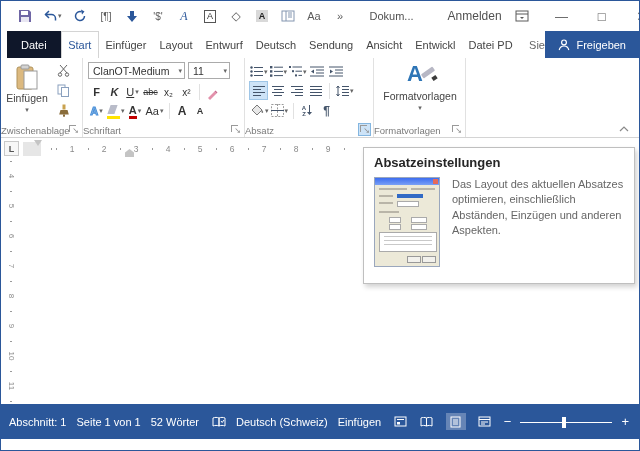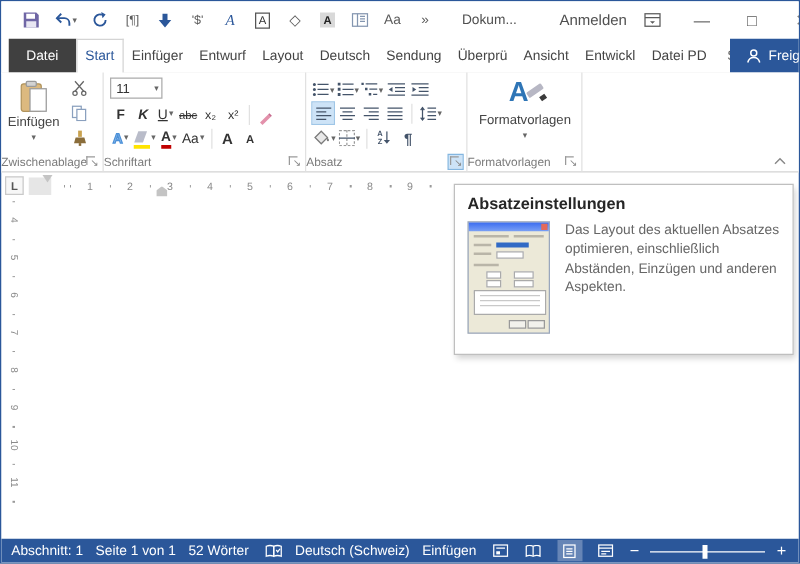--- a/index.html
+++ b/index.html
@@ -14,21 +14,21 @@
   .boxed-a{border:1px solid #555;padding:0 2px;font-size:9px;line-height:11px;color:#333;}
   .shaded-a{background:#d9d9d9;padding:0 3px;font-size:9px;line-height:12px;color:#222;font-weight:bold;}
   .doc-title{margin-left:22px;font-size:11px;color:#505050;}
   .signin{margin-left:34px;font-size:12px;color:#505050;}
   .win-controls{margin-left:auto;display:flex;align-items:center;}
   .wbtn{width:40px;height:28px;display:flex;align-items:center;justify-content:center;color:#5a5a5a;font-size:13px;}
   
   .tabrow{position:absolute;top:30px;left:0;right:0;height:27px;display:flex;align-items:stretch;
     border-bottom:1px solid #e3e3e3;background:#fff;font-size:11px;color:#444;}
   .tab{display:flex;align-items:center;padding:0 6.5px;white-space:nowrap;}
-  .tab-file{background:#404040;color:#fff;padding:0 14px;margin-left:6px;}
+  .tab-file{background:#0f172a;color:#fff;padding:0 14px;margin-left:6px;}
   .tab-active{color:#2b579a;background:#fff;border:1px solid #d4d4d4;border-bottom:1px solid #fff;margin-bottom:-1px;}
   .tellme{display:flex;align-items:center;gap:4px;color:#666;padding:0 6px;white-space:nowrap;overflow:hidden;}
   .share-btn{margin-left:auto;background:#2b579a;color:#fff;display:flex;align-items:center;gap:6px;padding:0 13px;white-space:nowrap;}
   
   .ribbon{position:absolute;top:57px;left:0;right:0;height:80px;background:#fff;border-bottom:1px solid #d4d4d4;
     display:flex;box-sizing:border-box;}
   .rgroup{position:relative;border-right:1px solid #e1e1e1;box-sizing:border-box;}
   .rgroup-label{position:absolute;bottom:1px;left:0;right:0;text-align:left;font-size:9.5px;color:#7a7a7a;}
   .launcher{position:absolute;right:3px;bottom:2px;width:11px;height:11px;font-size:8px;color:#8a8a8a;
     display:flex;align-items:center;justify-content:center;}
@@ -114,21 +114,21 @@
   .thumb{width:66px;height:90px;border:1px solid #9aa7bd;background:#ece9d8;position:relative;box-sizing:border-box;flex:none;}
   .thumb .tbar{position:absolute;left:0;top:0;right:0;height:7px;background:linear-gradient(#3c6df0,#7aa0f5);}
   .thumb .tx{position:absolute;right:1px;top:1px;width:5px;height:5px;background:#e56a5a;}
   .thumb .ln{position:absolute;height:2px;background:#b9b5a8;}
   .thumb .combo-hl{position:absolute;left:22px;top:16px;width:26px;height:4px;background:#316ac5;}
   .thumb .fld{position:absolute;height:4px;background:#fff;border:1px solid #aaa;}
   .thumb .prev{position:absolute;left:4px;bottom:14px;width:56px;height:18px;background:#fff;border:1px solid #aaa;}
   .thumb .prev i{display:block;height:1px;background:#c9c9c9;margin:3px 4px 0 4px;}
   .thumb .btn{position:absolute;bottom:3px;width:12px;height:5px;background:#f2f1ec;border:1px solid #999;}
   
-  .statusbar{position:absolute;left:0;right:0;bottom:0;height:19px;background:#2b579a;color:#fff;
+  .statusbar{position:absolute;left:0;right:0;bottom:11px;height:35px;background:#2b579a;color:#fff;
     display:flex;align-items:center;font-size:11px;}
   .sb-item{margin-left:10px;white-space:nowrap;}
   .sb-icon{margin-left:13px;display:flex;align-items:center;}
   .sb-right{margin-left:auto;display:flex;align-items:center;gap:9px;padding-right:10px;}
   .viewbtn{width:20px;height:17px;display:flex;align-items:center;justify-content:center;}
   .viewbtn.active{background:rgba(255,255,255,.28);}
   .zoom-track{position:relative;width:92px;height:12px;}
   .zoom-track .line{position:absolute;left:0;right:0;top:6px;height:1px;background:#fff;}
   .zoom-thumb{position:absolute;left:45%;top:1px;width:4px;height:11px;background:#fff;}
   .zsign{font-size:13px;line-height:13px;}
@@ -200,25 +200,24 @@
       <span class="wbtn">—</span>
       <span class="wbtn">□</span>
       <span class="wbtn">✕</span>
     </div>
   </div>
 
   <div class="tabrow">
     <span class="tab tab-file">Datei</span>
     <span class="tab tab-active">Start</span>
     <span class="tab">Einfüger</span>
+    <span class="tab">Layout</span>
     <span class="tab">Entwurf</span>
-    <span class="tab">Layout</span>
     <span class="tab">Deutsch</span>
     <span class="tab">Sendung</span>
-    <span class="tab">Überprü</span>
     <span class="tab">Ansicht</span>
     <span class="tab">Entwickl</span>
     <span class="tab">Datei PD</span>
     <span class="tellme">
       <svg width="11" height="13" viewBox="0 0 11 13">
           <circle cx="5.5" cy="4.5" r="3.5" fill="none" stroke="#8a8a8a"></circle>
           <line x1="4" y1="9.5" x2="7" y2="9.5" stroke="#8a8a8a"></line>
           <line x1="4" y1="11" x2="7" y2="11" stroke="#8a8a8a"></line>
         </svg>
       <span>Sie wünsc</span>
@@ -267,20 +266,24 @@
         </span>
       </div>
       <span class="rgroup-label">Zwischenablage</span>
       <span class="launcher">
           <span class="arr">↘</span>
         </span>
     </div>
 
     <div class="rgroup g-font">
       <div class="fg-row1">
+        <span class="combo" style="width:97px;">
+          <span>ClanOT-Medium</span>
+          <span class="dd">▾</span>
+        </span>
         <span class="combo" style="width:42px;">
           <span>11</span>
           <span class="dd">▾</span>
         </span>
       </div>
       <div class="fg-row2">
         <span class="fbtn" style="font-weight:bold;">F</span>
         <span class="fbtn" style="font-style:italic;font-weight:bold;">K</span>
         <span class="fbtn">
             <span class="u-let">U</span>

